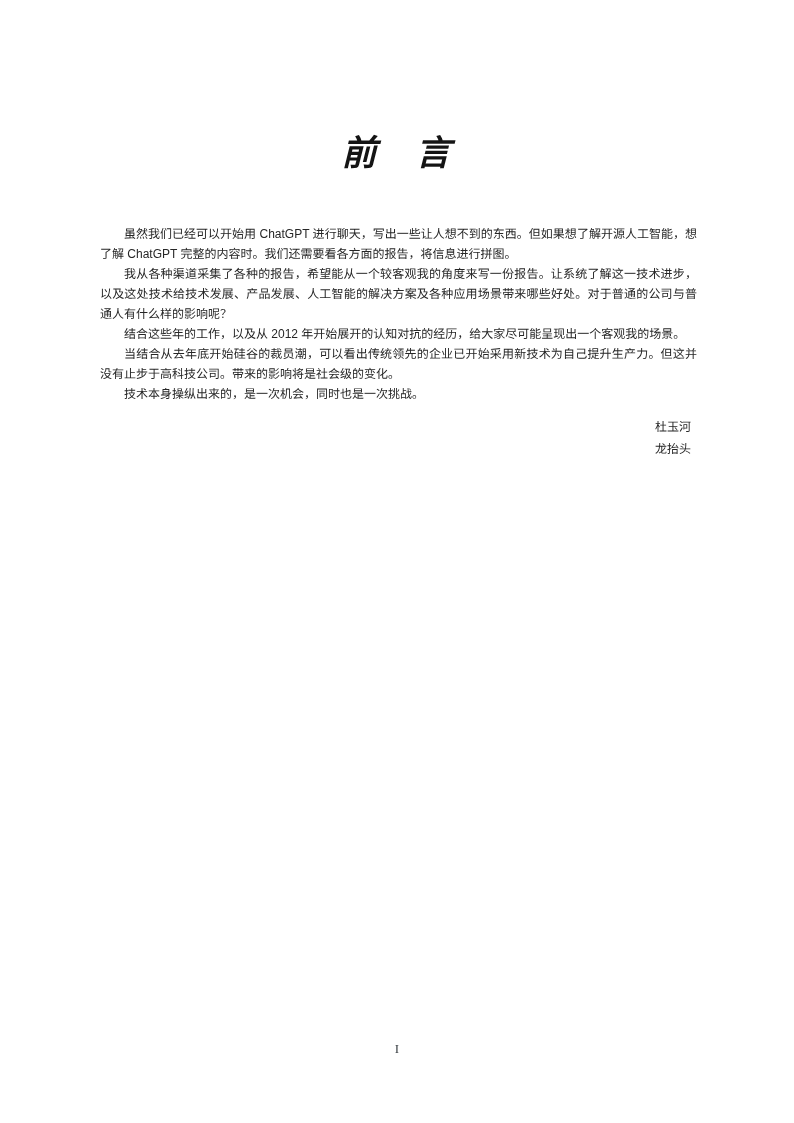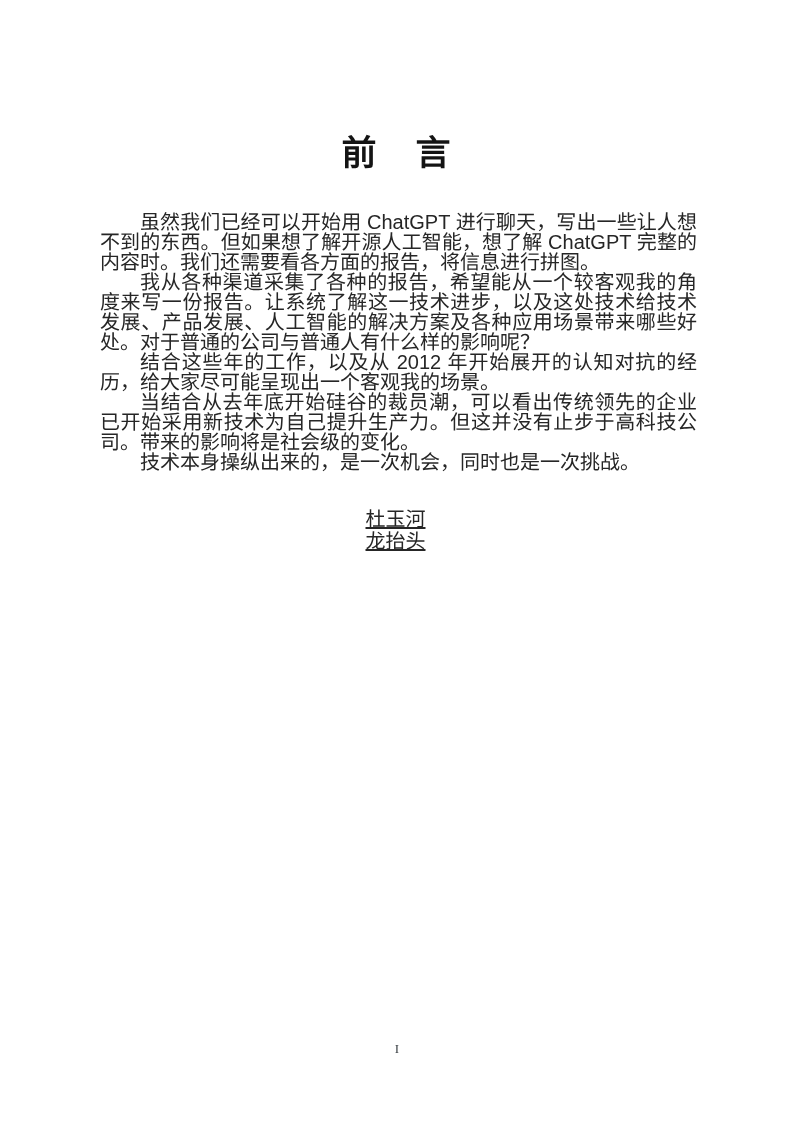--- a/index.html
+++ b/index.html
@@ -22,41 +22,41 @@
     top: 106px;
     left: 0;
     width: 100%;
     text-align: center;
     font-size: 35px;
     line-height: 48px;
     font-weight: bold;
     color: #141414;
     letter-spacing: 2px;
     white-space: pre;
+    font-style: italic;
   }
   .doc-body {
     position: absolute;
-    top: 212px;
+    top: 224px;
     left: 100px;
     width: 597px;
-    font-size: 20px;
+    font-size: 12px;
     line-height: 20px;
     text-align: justify;
   }
   .doc-body p {
     margin: 0;
     padding: 0;
     text-indent: 2em;
     word-break: break-all;
   }
   .signature {
-    margin-top: 36px;
-    text-align: center;
+    margin-top: 12px;
+    text-align: right;
     padding-right: 6px;
-    text-decoration: underline;
   }
   .signature div {
     line-height: 22px;
   }
   .page-footer {
     position: absolute;
     top: 1041px;
     left: 0;
     width: 100%;
     text-align: center;

